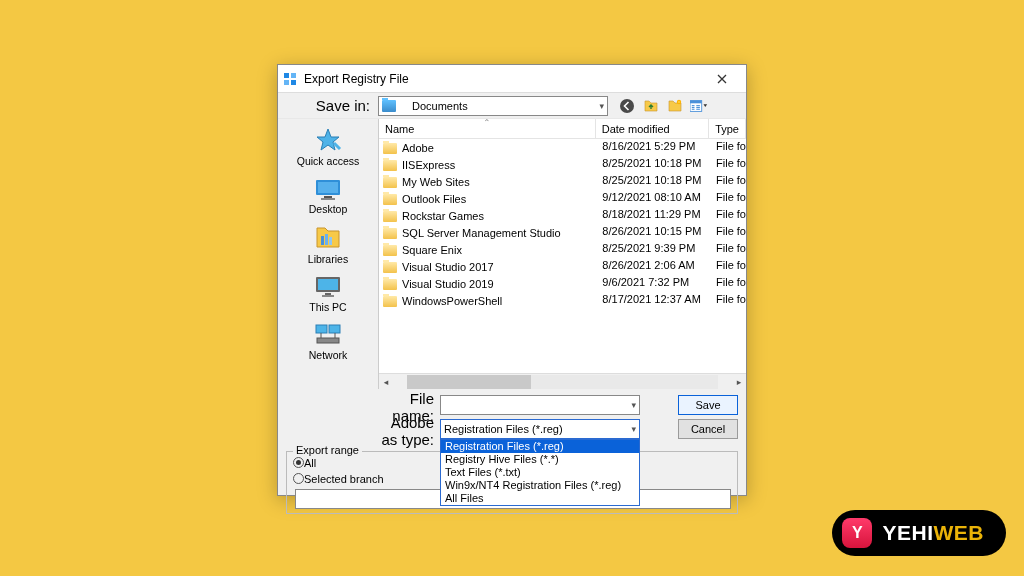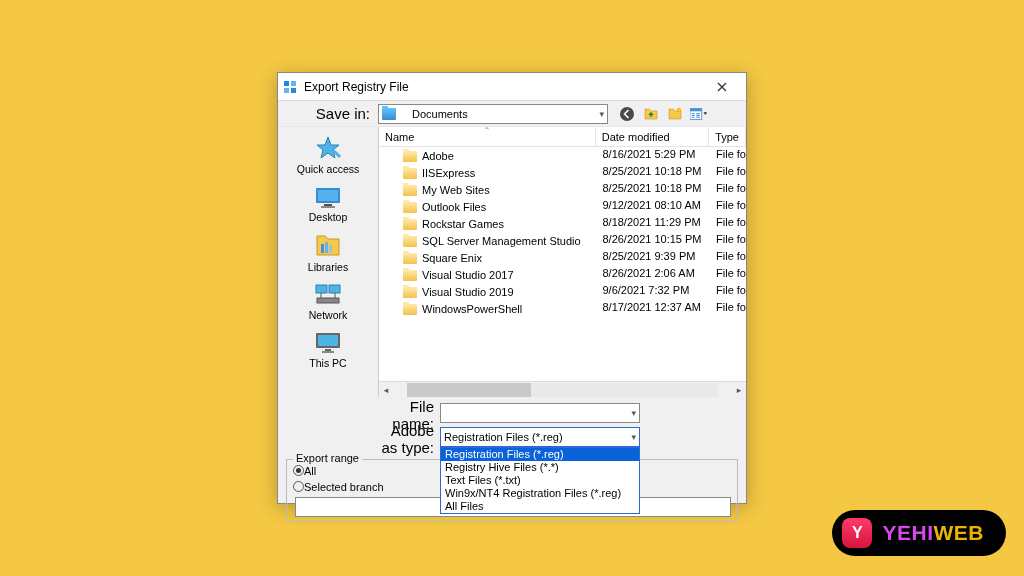--- a/index.html
+++ b/index.html
@@ -8,21 +8,21 @@
     width: 1024px;
     height: 576px;
     background: #f4c843;
     font-family: "Segoe UI", Tahoma, sans-serif;
     font-size: 12px;
     position: relative;
   }
   .dialog {
     position: absolute;
     left: 277px;
-    top: 72px;
+    top: 64px;
     width: 470px;
     height: 432px;
     background: #f0f0f0;
     border: 1px solid #888;
     box-shadow: 0 4px 18px rgba(0,0,0,0.25);
   }
   .titlebar {
     height: 28px;
     background: #fff;
     display: flex;
@@ -125,21 +125,21 @@
     border-right:1px solid #e4e4e4;
     position:relative;
     display:flex; align-items:center;
   }
   .col-name { width:220px; }
   .col-date { width:115px; }
   .col-type { flex:1; }
   .sort-caret { font-size:8px; color:#777; position:absolute; left:50%; top:-1px; transform:translateX(-50%);}
   .fl-rows { flex:1; overflow:hidden; }
   .fl-row { display:flex; height:17px; padding-top:1px; font-size:11px; }
-  .fl-row .col-name { display:flex; align-items:center; gap:5px; padding-left:24px; }
+  .fl-row .col-name { display:flex; align-items:center; gap:5px; padding-left:4px; }
   .fl-row .col-date { padding-left:6px; }
   .fl-row .col-type { padding-left:6px; white-space:nowrap; }
   .folder-ic {
     width:14px; height:11px;
     background:linear-gradient(#ffe9a8,#f3c24b);
     border-radius:1px; position:relative; flex-shrink:0;
   }
   .folder-ic::before{
     content:""; position:absolute; top:-2px; left:0;
     width:6px; height:2px; background:#ffe9a8;
@@ -220,21 +220,21 @@
     font-family:"Arial Black","Segoe UI",sans-serif;
     letter-spacing:0.5px;
   }
   .watermark .badge{
     width:30px;height:30px;border-radius:8px;
     background:linear-gradient(#ff3a6a,#d7143c);
     color:#fff; display:flex;align-items:center;justify-content:center;
     font-size:16px; font-weight:900;
     box-shadow:0 2px 4px rgba(0,0,0,.3);
   }
-  .watermark .t1{color:#d946ef;}
+  .watermark .t1{color:#ffffff;}
   .watermark .t2{color:#eab308;}
 </style>
 </head>
 <body>
 
 <div class="dialog">
 
   <div class="titlebar">
     <span class="titlebar-icon">
       <svg width="14" height="14" viewBox="0 0 14 14">
@@ -317,35 +317,35 @@
         <svg width="28" height="26" viewBox="0 0 28 26">
             <path d="M3 8 L3 22 L25 22 L25 6 L14 6 L11 3 L3 3 Z" fill="#f7c948" stroke="#c9952d"></path>
             <rect x="7" y="11" width="3" height="9" fill="#4a90d9"></rect>
             <rect x="11" y="9" width="3" height="11" fill="#6ab0f0"></rect>
             <rect x="15" y="12" width="3" height="8" fill="#8fc5f2"></rect>
           </svg>
         <div>Libraries</div>
       </div>
       <div class="place">
         <svg width="30" height="24" viewBox="0 0 30 24">
+            <rect x="3" y="2" width="24" height="15" rx="1" fill="#666"></rect>
+            <rect x="5" y="4" width="20" height="11" fill="#4db4e8"></rect>
+            <rect x="12" y="18" width="6" height="2" fill="#666"></rect>
+            <rect x="9" y="20" width="12" height="2" fill="#888"></rect>
+          </svg>
+        <div>This PC</div>
+      </div>
+      <div class="place">
+        <svg width="30" height="24" viewBox="0 0 30 24">
             <rect x="3" y="2" width="11" height="8" fill="#4db4e8" stroke="#2a7fb5"></rect>
             <rect x="16" y="2" width="11" height="8" fill="#4db4e8" stroke="#2a7fb5"></rect>
             <rect x="4" y="15" width="22" height="5" fill="#888" stroke="#555"></rect>
             <path d="M8 10 L8 15 M22 10 L22 15" stroke="#555"></path>
           </svg>
         <div>Network</div>
-      </div>
-      <div class="place">
-        <svg width="30" height="24" viewBox="0 0 30 24">
-            <rect x="3" y="2" width="24" height="15" rx="1" fill="#666"></rect>
-            <rect x="5" y="4" width="20" height="11" fill="#4db4e8"></rect>
-            <rect x="12" y="18" width="6" height="2" fill="#666"></rect>
-            <rect x="9" y="20" width="12" height="2" fill="#888"></rect>
-          </svg>
-        <div>This PC</div>
       </div>
     </div>
 
     <div class="filelist">
       <div class="fl-headers">
         <div class="col-name">
             <span>Name</span>
             <span class="sort-caret">⌃</span>
           </div>
         <div class="col-date">Date modified</div>
@@ -459,20 +459,24 @@
         <span class="chev-down">▾</span>
         <div class="dropdown-list" id="type-options">
             <div class="sel">Registration Files (*.reg)</div>
             <div>Registry Hive Files (*.*)</div>
             <div>Text Files (*.txt)</div>
             <div>Win9x/NT4 Registration Files (*.reg)</div>
             <div>All Files</div>
           </div>
       </div>
     </div>
+    <div class="controls-buttons">
+      <div class="btn primary">Save</div>
+      <div class="btn">Cancel</div>
+    </div>
   </div>
 
   <div class="export-group">
     <span class="legend">Export range</span>
     <div class="radio-row">
       <span class="radio checked"></span>
       <span>All</span>
     </div>
     <div class="radio-row">
       <span class="radio"></span>

